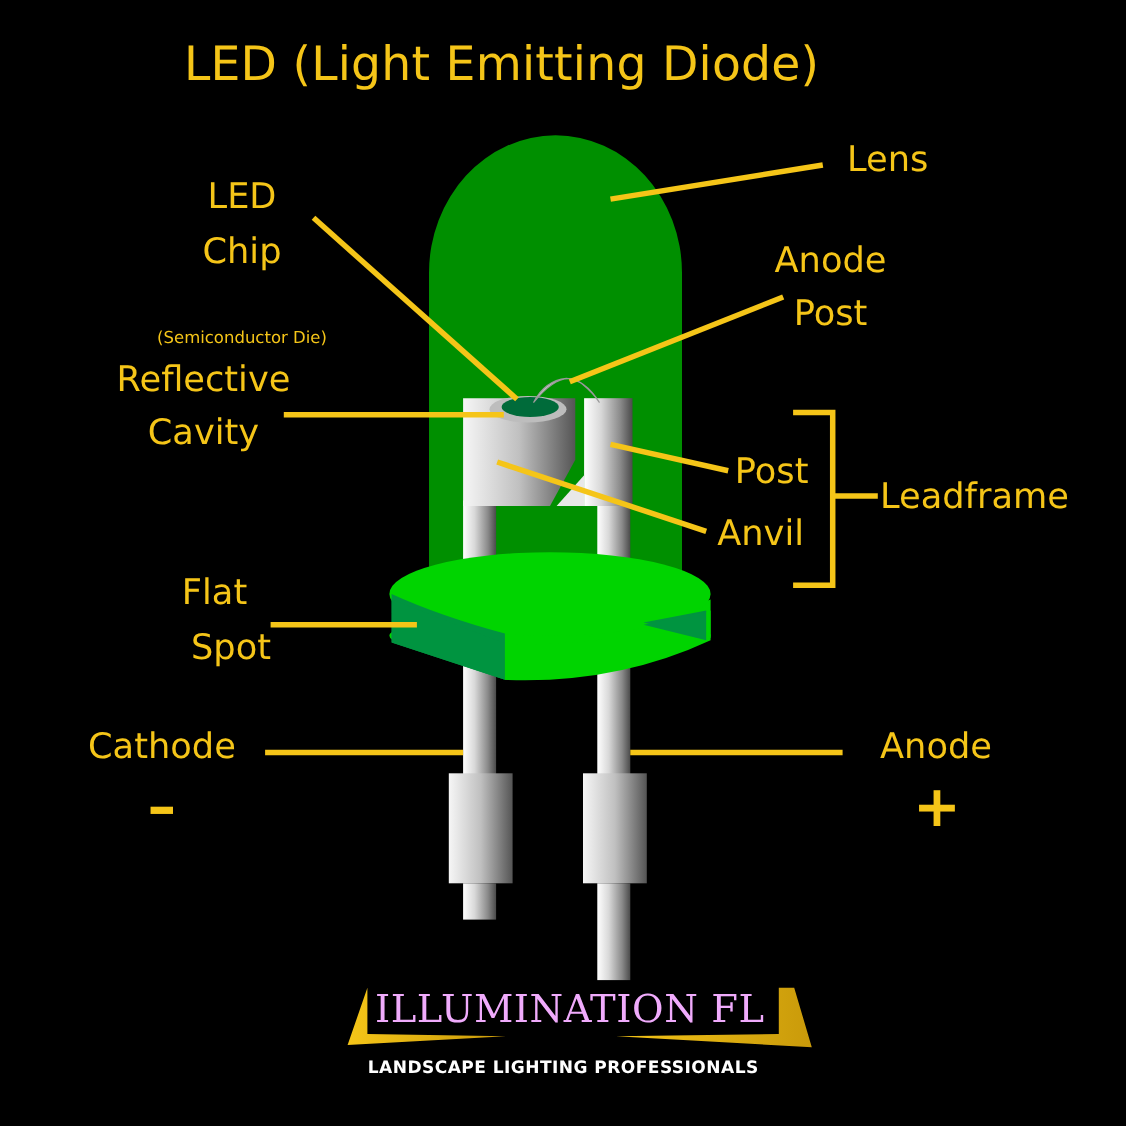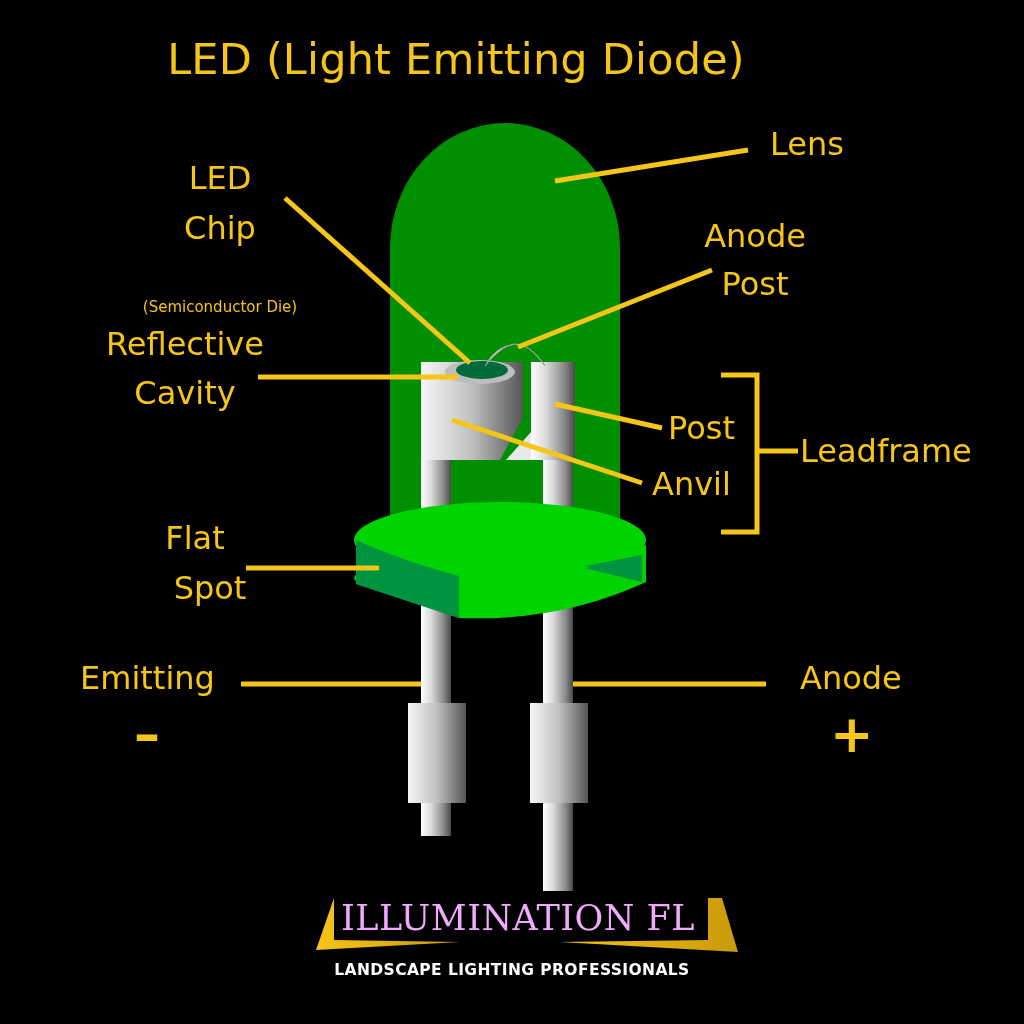--- a/index.html
+++ b/index.html
@@ -111,20 +111,20 @@
 <div class="lbl big center" style="left:90px;top:328px;width:190px;">Reflective</div>
 <div class="lbl big center" style="left:110px;top:377px;width:150px;">Cavity</div>
 
 <div class="lbl big" style="left:668px;top:412px;">Post</div>
 <div class="lbl big" style="left:652px;top:468px;">Anvil</div>
 <div class="lbl big" style="left:800px;top:435px;">Leadframe</div>
 
 <div class="lbl big center" style="left:150px;top:522px;width:90px;">Flat</div>
 <div class="lbl big center" style="left:160px;top:572px;width:100px;">Spot</div>
 
-<div class="lbl big" style="left:80px;top:662px;">Emitting</div>
+<div class="lbl big" style="left:80px;top:662px;">Cathode</div>
 <div class="lbl sign" style="left:134px;top:708px;">–</div>
 
 <div class="lbl big" style="left:800px;top:662px;">Anode</div>
 <div class="lbl sign" style="left:830px;top:708px;">+</div>
 
 <div class="logo-main">ILLUMINATION FL</div>
 <div class="logo-sub">LANDSCAPE LIGHTING PROFESSIONALS</div>
 
 </body></html>

